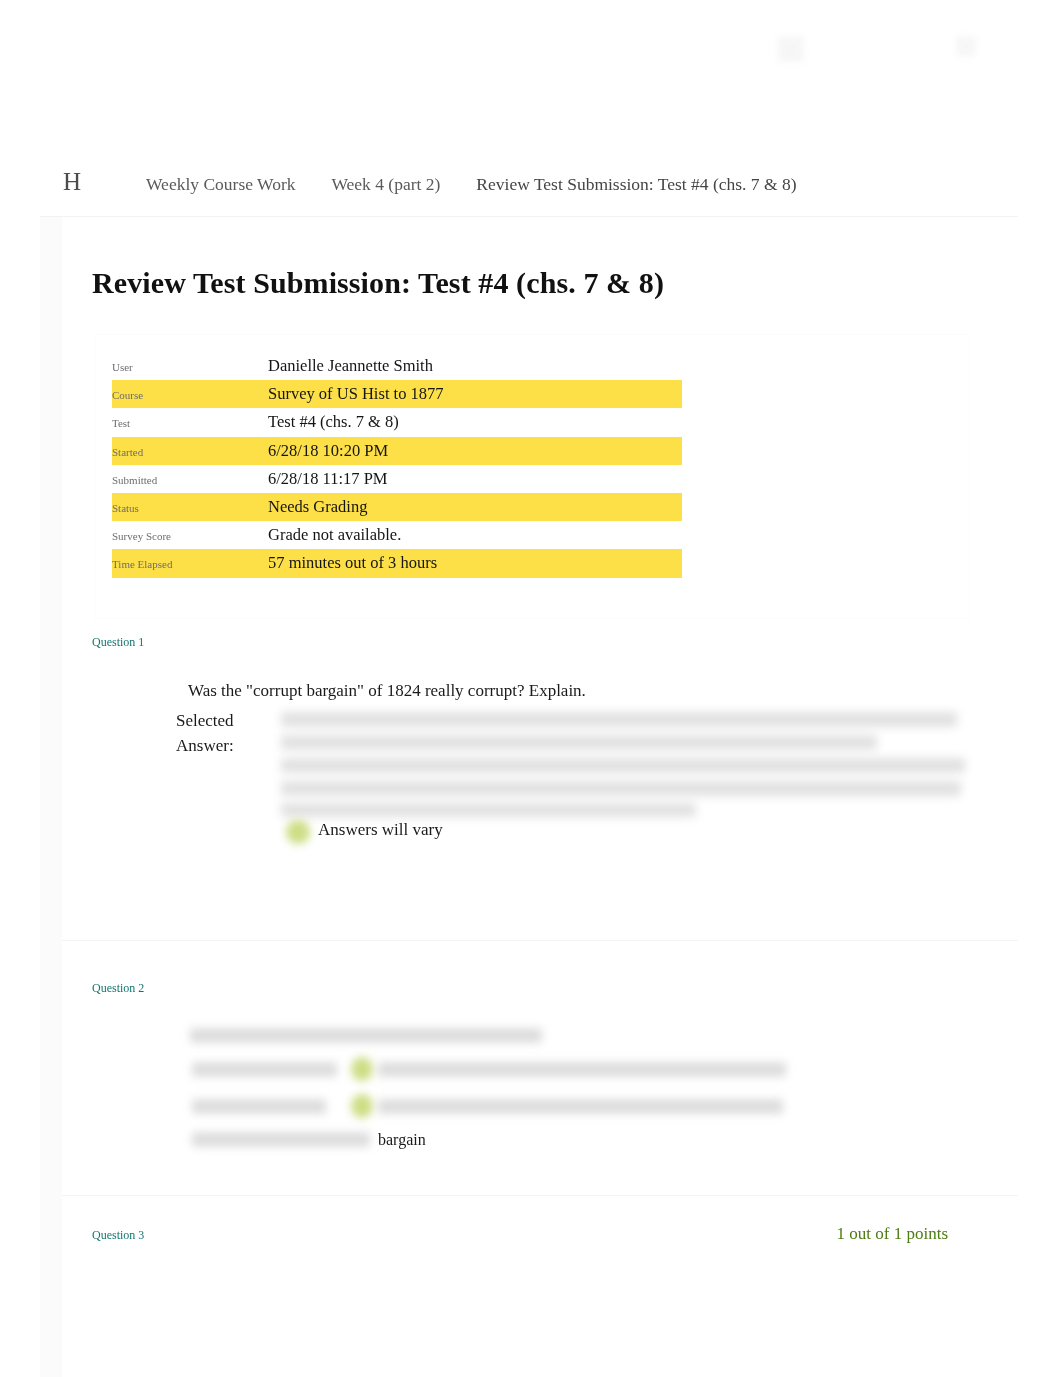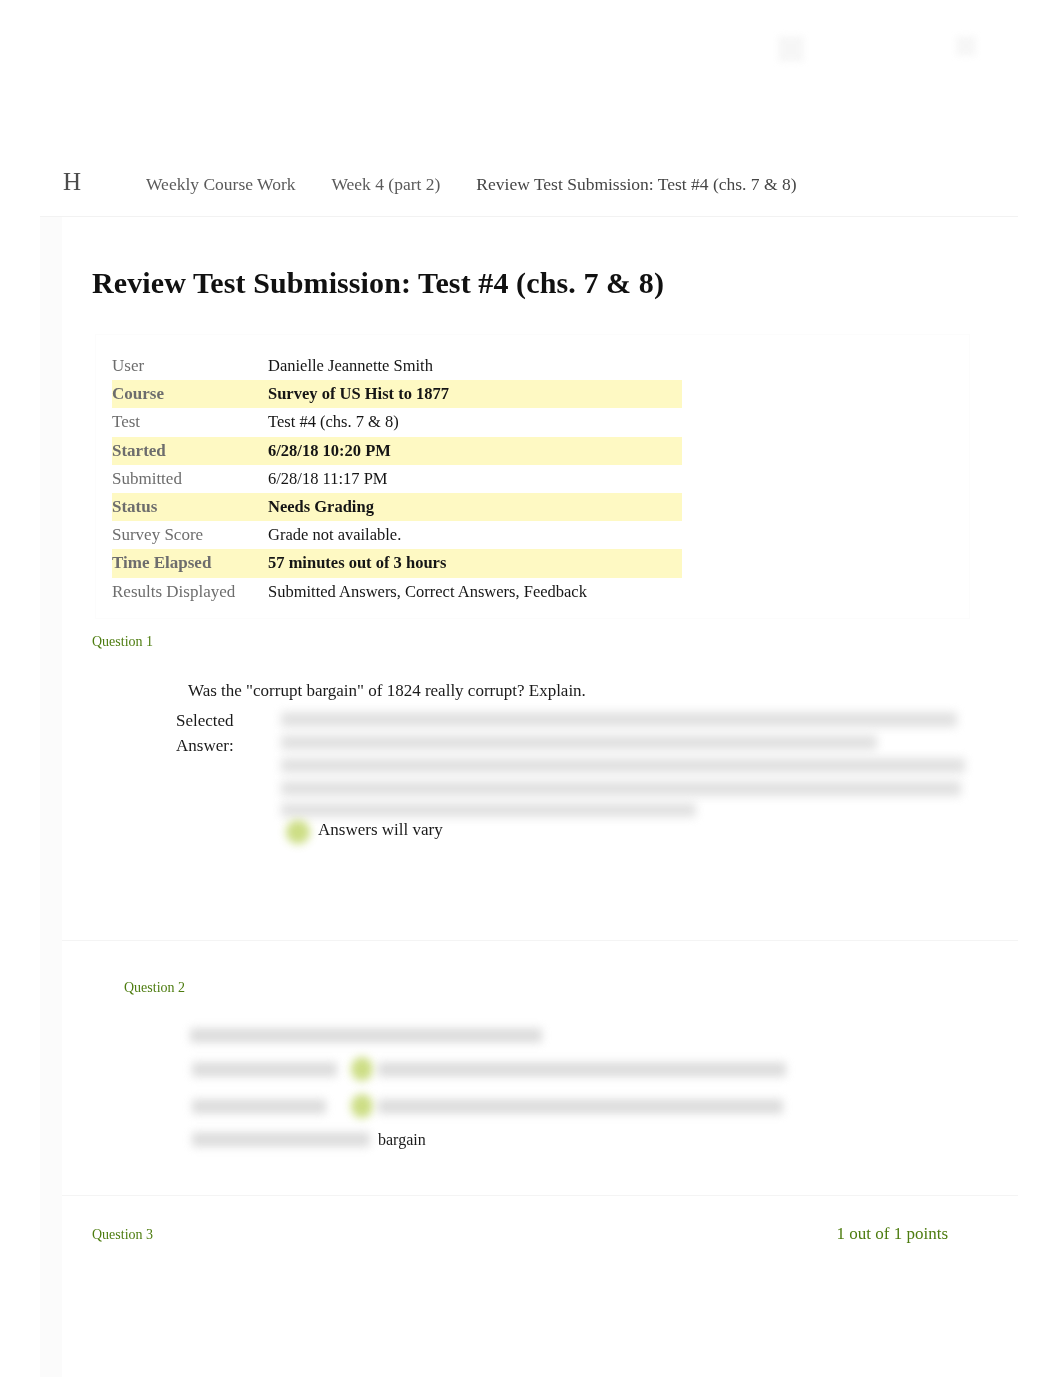--- a/index.html
+++ b/index.html
@@ -120,45 +120,45 @@
   .info-table {
     position: absolute;
     left: 112px; top: 352px;
     width: 570px;
   }
   .info-row {
     display: flex;
     align-items: baseline;
     height: 28.2px;
   }
-  .info-row.striped { background: #fef9c3; font-weight: bold; }
+  .info-row.striped { background: #fde047; }
   .info-label {
     width: 156px;
     flex: 0 0 156px;
-    font-size: 17px;
+    font-size: 11px;
     color: #6d6d6d;
     line-height: 28px;
   }
   .info-value {
     font-size: 16.5px;
     color: #151515;
     line-height: 28px;
     white-space: nowrap;
   }
   .q-head {
     position: absolute;
     display: flex;
     justify-content: space-between;
     align-items: baseline;
     left: 92px;
     width: 856px;
   }
   .q-title {
-    font-size: 14px;
-    color: #4d7c0f;
+    font-size: 12px;
+    color: #0f766e;
     line-height: 24px;
   }
   .q-points {
     font-size: 17px;
     color: #4d7c0f;
     line-height: 24px;
     white-space: nowrap;
   }
   .q-divider {
     position: absolute;
@@ -292,43 +292,39 @@
     <span class="info-label">Status</span>
     <span class="info-value">Needs Grading</span>
   </div>
   <div class="info-row">
     <span class="info-label">Survey Score</span>
     <span class="info-value">Grade not available.</span>
   </div>
   <div class="info-row striped">
     <span class="info-label">Time Elapsed</span>
     <span class="info-value">57 minutes out of 3 hours</span>
-  </div>
-  <div class="info-row">
-    <span class="info-label">Results Displayed</span>
-    <span class="info-value">Submitted Answers, Correct Answers, Feedback</span>
   </div>
 </div>
 
 <div class="q-head" style="top:630px;">
   <span class="q-title">Question 1</span>
   <span class="q-points"></span>
 </div>
 <div class="q1-prompt">Was the "corrupt bargain" of 1824 really corrupt? Explain.</div>
 <div class="q1-sel-label">Selected Answer:</div>
 <div class="redacted r1"></div>
 <div class="redacted r2"></div>
 <div class="redacted r3"></div>
 <div class="redacted r4"></div>
 <div class="redacted r5"></div>
 <div class="feedback-dot fb1"></div>
 <div class="q1-feedback">Answers will vary</div>
 <div class="q-divider" style="top:940px;"></div>
 
-<div class="q-head" style="top:976px;margin-left:32px;">
+<div class="q-head" style="top:976px;">
   <span class="q-title">Question 2</span>
   <span class="q-points"></span>
 </div>
 <div class="q2-line q2-prompt"></div>
 <div class="q2-line q2-lbl-a"></div>
 <div class="feedback-dot fb2a"></div>
 <div class="q2-line q2-val-a"></div>
 <div class="q2-line q2-lbl-b"></div>
 <div class="feedback-dot fb2b"></div>
 <div class="q2-line q2-val-b"></div>

